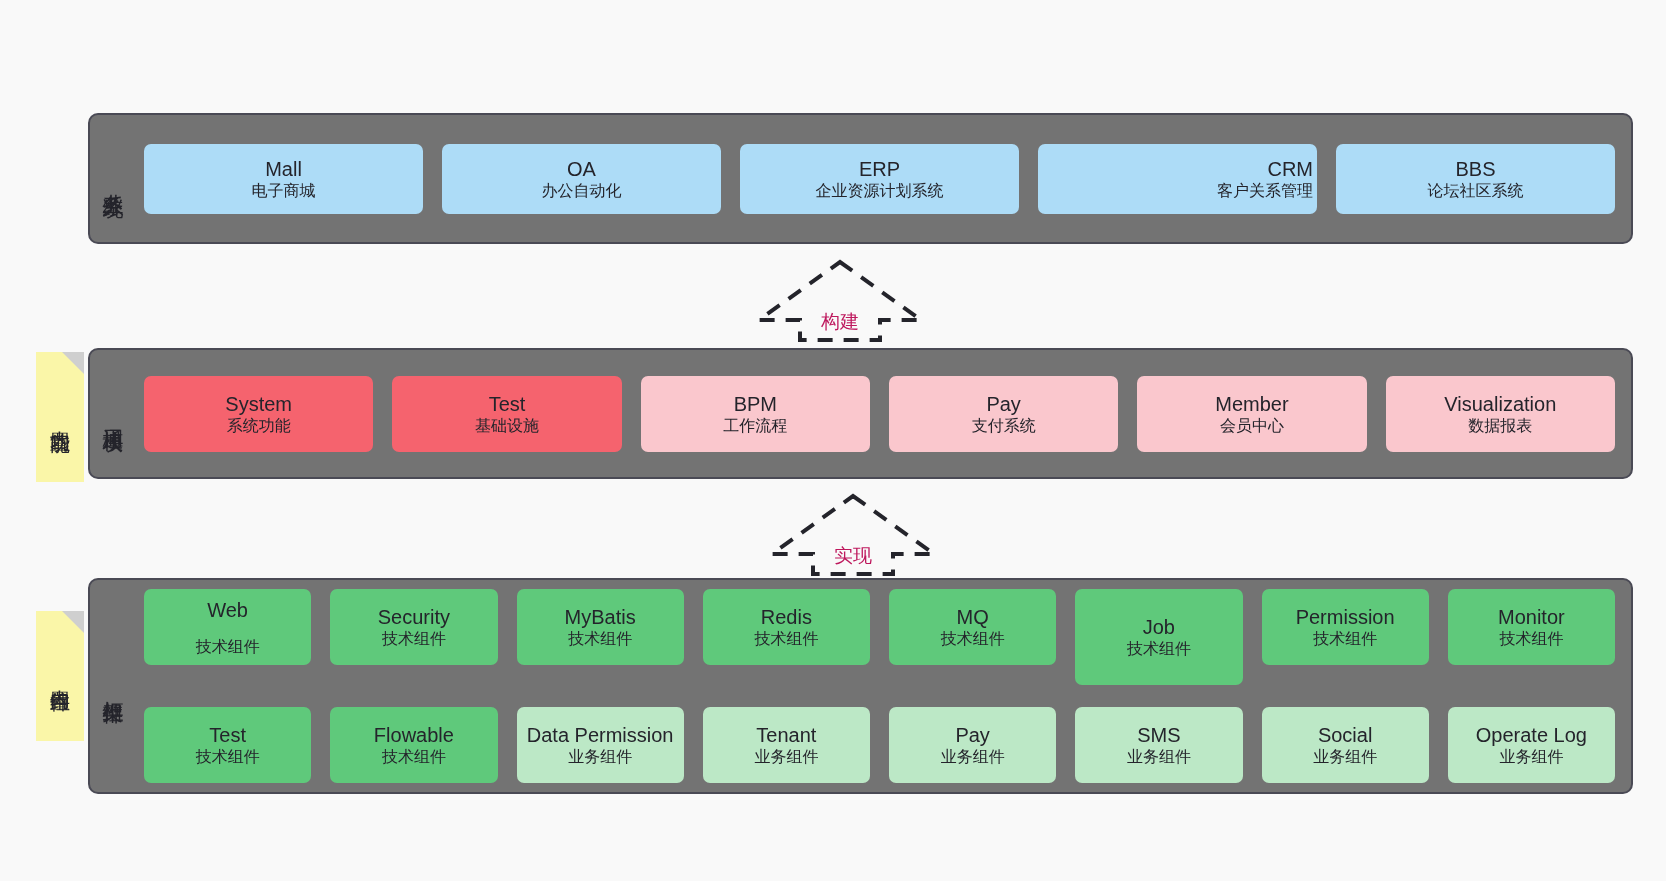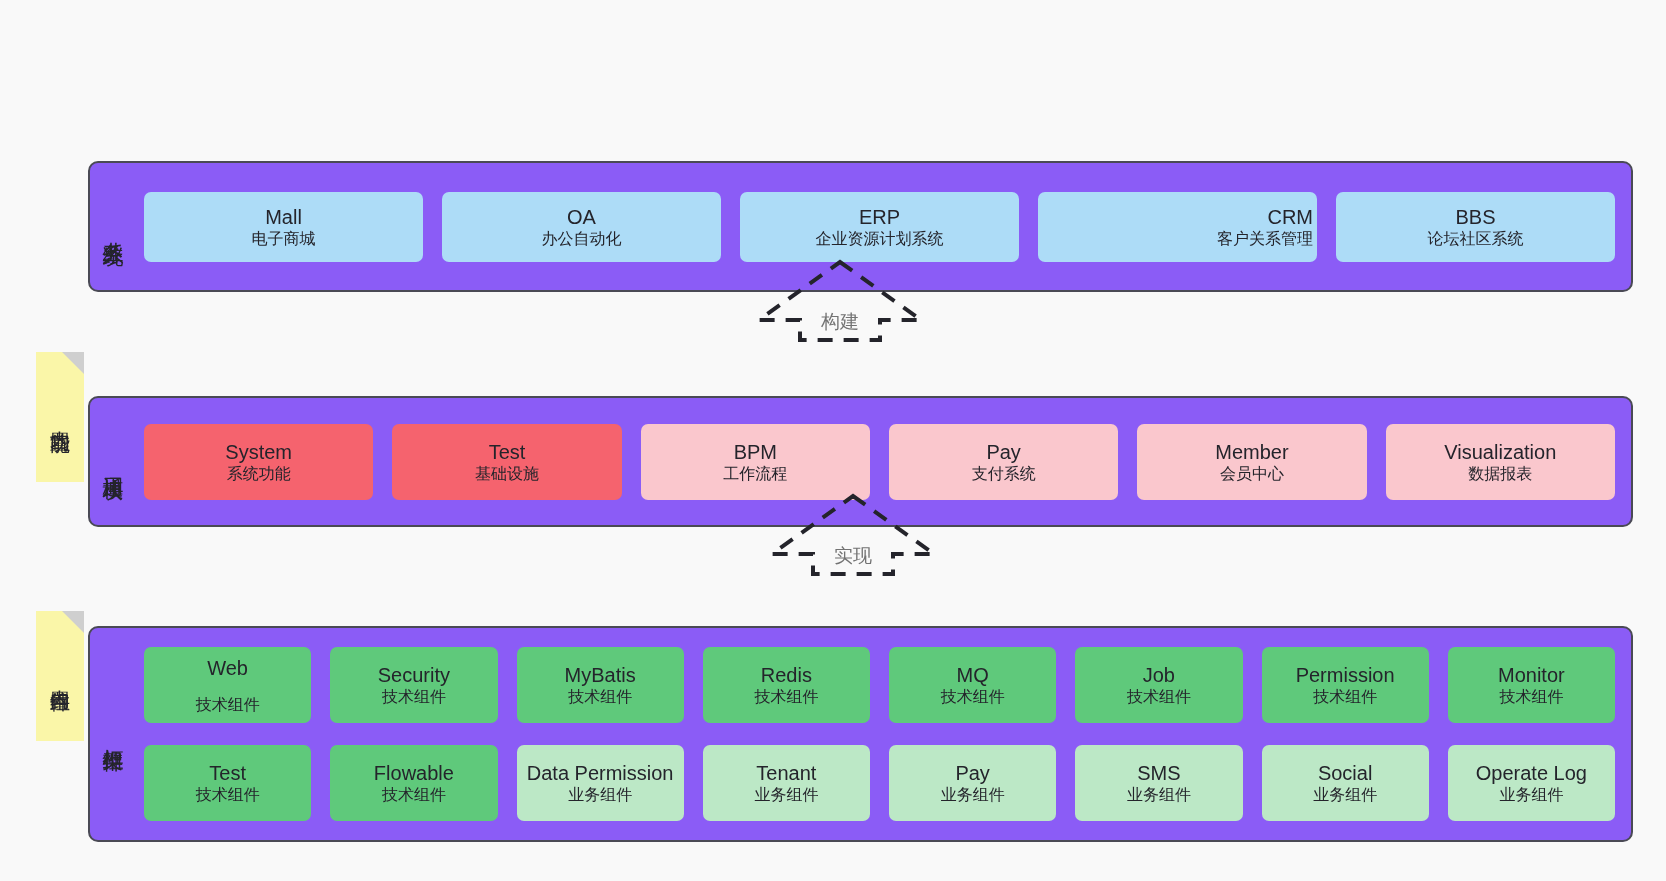--- a/index.html
+++ b/index.html
@@ -12,26 +12,25 @@
     height: 881px;
     position: relative;
     font-family: "Liberation Sans", "DejaVu Sans", sans-serif;
     overflow: hidden;
   }
 
   
   .layer {
     position: absolute;
     box-sizing: border-box;
-    background: #8b5cf6;
+    background: #737373;
     border: 2px solid #4A4A55;
     border-radius: 10px;
     display: flex;
     align-items: stretch;
-    margin-top: 48px;
   }
   .layer-label {
     flex: 0 0 auto;
     width: 46px;
     display: flex;
     align-items: center;
     justify-content: center;
     font-size: 21px;
     color: #24242B;
     line-height: 1.14;
@@ -108,21 +107,21 @@
     position: absolute;
     z-index: 2;
   }
   .arrow svg { display: block; overflow: visible; }
   .arrow-label {
     position: absolute;
     left: 0; right: 0;
     bottom: 8px;
     text-align: center;
     font-size: 19px;
-    color: #737373;
+    color: #be185d;
     background: transparent;
     user-select: none;
   }
   .arrow-label span {
     background: #F9F9F9;
     padding: 0 2px;
   }
 </style>
 </head>
 <body>
@@ -228,21 +227,21 @@
         <div class="cn">技术组件</div>
       </div>
       <div class="cell c-green" style="height:76px;">
         <div class="en">Redis</div>
         <div class="cn">技术组件</div>
       </div>
       <div class="cell c-green" style="height:76px;">
         <div class="en">MQ</div>
         <div class="cn">技术组件</div>
       </div>
-      <div class="cell c-green" style="height:76px;">
+      <div class="cell c-green" style="height:96px;">
         <div class="en">Job</div>
         <div class="cn">技术组件</div>
       </div>
       <div class="cell c-green" style="height:76px;">
         <div class="en">Permission</div>
         <div class="cn">技术组件</div>
       </div>
       <div class="cell c-green" style="height:76px;">
         <div class="en">Monitor</div>
         <div class="cn">技术组件</div>

